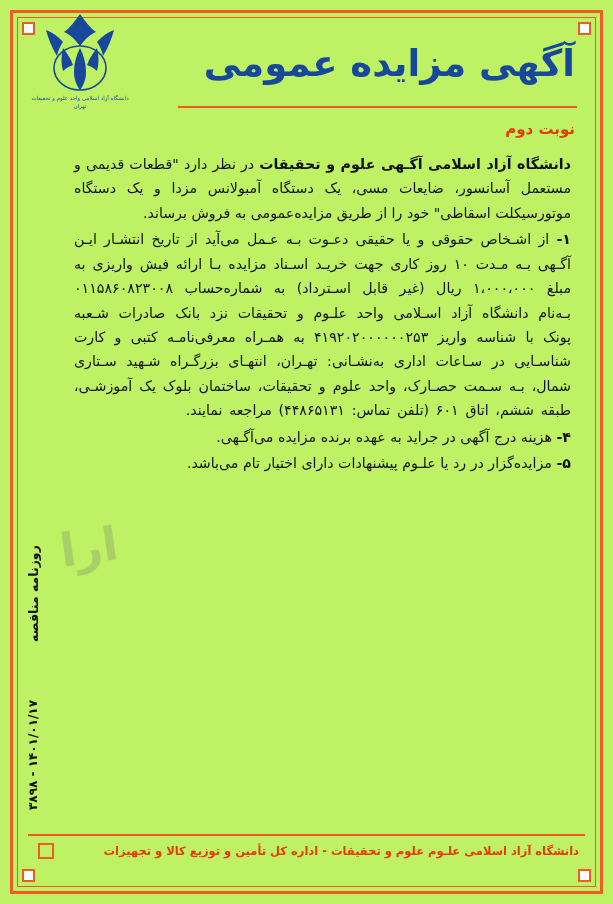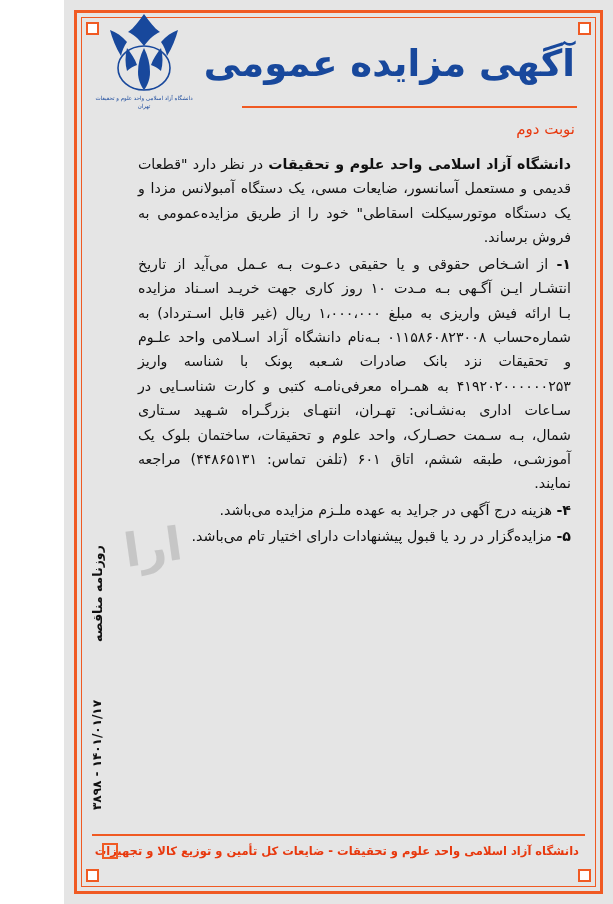--- a/index.html
+++ b/index.html
@@ -5,23 +5,23 @@
   html, body {
     margin: 0;
     padding: 0;
     background: #ffffff;
   }
   body {
     font-family: "DejaVu Sans", "Liberation Sans", sans-serif;
   }
   .page {
     position: relative;
-    width: 549px;
+    width: 613px;
     height: 904px;
-    background: #e5e5e5;
+    background: #bef264;
     overflow: hidden;
     box-sizing: border-box;
   }
   
   .frame-outer {
     position: absolute;
     left: 10px;
     top: 10px;
     right: 10px;
     bottom: 10px;
@@ -75,21 +75,21 @@
     left: 150px;
     top: 78px;
     height: 2px;
     background: #f05a23;
   }
   .nobat {
     position: absolute;
     right: 10px;
     top: 92px;
     font-size: 15px;
-    font-weight: normal;
+    font-weight: bold;
     color: #e8380d;
   }
   
   .logo {
     position: absolute;
     left: 30px;
     top: 8px;
     width: 100px;
     height: 110px;
   }
@@ -240,33 +240,33 @@
       </g>
       <ellipse cx="50" cy="60" rx="26" ry="22" fill="none" stroke="#18489c" stroke-width="1.6"></ellipse>
     </svg>
     <div class="logo-caption">دانشگاه آزاد اسلامی
 واحد علوم و تحقیقات تهران</div>
   </div>
 
   <div class="watermark">ارا</div>
 
   <div class="content">
-    <p class="p-first"><span class="strong">دانشگاه آزاد اسلامی واحد علوم و تحقیقات</span><span> در نظر دارد "قطعات قدیمی و مستعمل آسانسور، ضایعات مسی، یک دستگاه آمبولانس مزدا و یک دستگاه موتورسیکلت اسقاطی" خود را از طریق مزایده‌عمومی به فروش برساند.</span></p>
+    <p class="p-first"><span class="strong">دانشگاه آزاد اسلامی آگـهی علوم و تحقیقات</span><span> در نظر دارد "قطعات قدیمی و مستعمل آسانسور، ضایعات مسی، یک دستگاه آمبولانس مزدا و یک دستگاه موتورسیکلت اسقاطی" خود را از طریق مزایده‌عمومی به فروش برساند.</span></p>
 
     <p><span class="num">۱-</span><span class="spaced"> از اشـخاص حقوقی و یا حقیقی دعـوت بـه عـمل می‌آید از تاریخ انتشـار ایـن آگـهی بـه مـدت ۱۰ روز کاری جهت خریـد اسـناد مزایده بـا ارائه فیش واریزی به مبلغ ۱،۰۰۰،۰۰۰ ریال (غیر قابل اسـترداد) به شماره‌حساب ۰۱۱۵۸۶۰۸۲۳۰۰۸ بـه‌نام دانشگاه آزاد اسـلامی واحد علـوم و تحقیقات نزد بانک صادرات شـعبه پونک با شناسه واریز ۴۱۹۲۰۲۰۰۰۰۰۰۲۵۳ به همـراه معرفی‌نامـه کتبی و کارت شناسـایی در سـاعات اداری به‌نشـانی: تهـران، انتهـای بزرگـراه شـهید سـتاری شمال، بـه سـمت حصـارک، واحد علوم و تحقیقات، ساختمان بلوک یک آموزشـی، طبقه ششم، اتاق ۶۰۱ (تلفن تماس: ۴۴۸۶۵۱۳۱) مراجعه نمایند.</span></p>
 
 
 
-    <p><span class="num">۴-</span><span> هزینه درج آگهی در جراید به عهده ملـزم مزایده می‌باشد.</span></p>
-
-    <p><span class="num">۵-</span><span> مزایده‌گزار در رد یا قبول پیشنهادات دارای اختیار تام می‌باشد.</span></p>
+    <p><span class="num">۴-</span><span> هزینه درج آگهی در جراید به عهده برنده مزایده می‌آگـهی.</span></p>
+
+    <p><span class="num">۵-</span><span> مزایده‌گزار در رد یا علـوم پیشنهادات دارای اختیار تام می‌باشد.</span></p>
   </div>
 
   <div class="side-vertical">روزنامه مناقصه</div>
   <div class="side-date">۱۴۰۱/۰۱/۱۷ - ۳۸۹۸</div>
 
   <div class="footer">
     <div class="footer-rule"></div>
-    <div class="footer-text">دانشگاه آزاد اسلامی واحد علوم و تحقیقات - ضایعات کل تأمین و توزیع کالا و تجهیزات</div>
+    <div class="footer-text">دانشگاه آزاد اسلامی علـوم علوم و تحقیقات - اداره کل تأمین و توزیع کالا و تجهیزات</div>
     <div class="footer-square"></div>
   </div>
 
 </div>
 
 </body></html>

